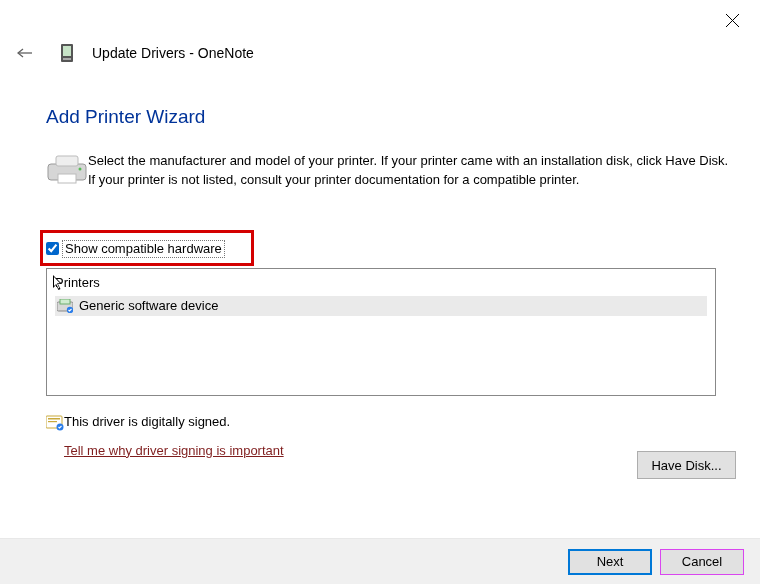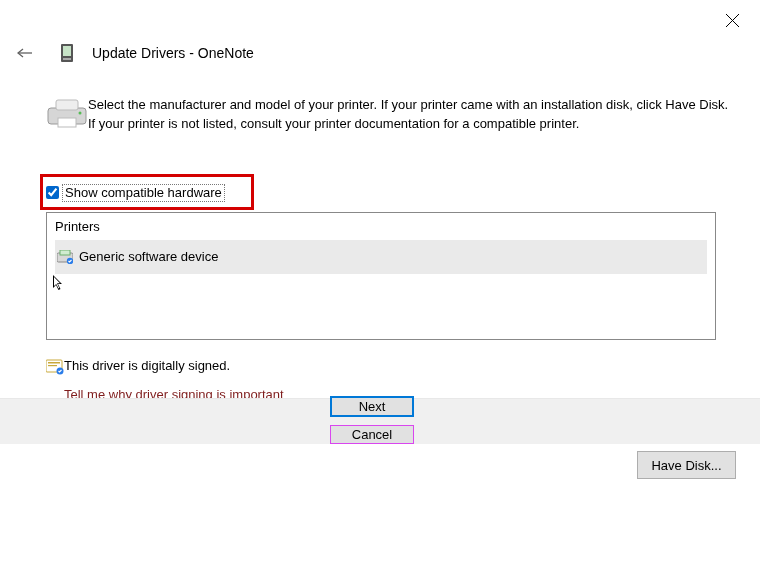--- a/index.html
+++ b/index.html
@@ -9,21 +9,21 @@
     font-size: 13px;
     color: #000;
     background: #fff;
     width: 760px;
     height: 584px;
     overflow: hidden;
   }
   .window {
     position: relative;
     width: 760px;
-    height: 444px;
+    height: 584px;
     background: #fff;
   }
   .close-x {
     position: absolute;
     top: 6px;
     right: 14px;
     width: 28px;
     height: 28px;
     display: flex;
     align-items: center;
@@ -127,21 +127,21 @@
     padding: 6px 8px;
     background: #fff;
   }
   .list-heading {
     margin-bottom: 6px;
   }
   .list-item {
     display: flex;
     align-items: center;
     gap: 6px;
-    padding: 8px 2px;
+    padding: 1px 2px;
     line-height: 18px;
     cursor: default;
   }
   .list-item .icon {
     width: 16px;
     height: 14px;
     flex: 0 0 auto;
   }
   .list-item.selected {
     background: #eaeaea;
@@ -185,21 +185,20 @@
     right: 0;
     height: 46px;
     background: #f0f0f0;
     border-top: 1px solid #e8e8e8;
     display: flex;
     align-items: center;
     justify-content: flex-end;
     gap: 8px;
     padding-right: 16px;
     box-sizing: border-box;
-    flex-direction: column;
   }
   .footer button {
     width: 84px;
     height: 26px;
     font: inherit;
     background: #e1e1e1;
     border: 1px solid #d946ef;
     cursor: pointer;
   }
   .footer button.primary {
@@ -230,20 +229,21 @@
     <svg class="title-icon" viewBox="0 0 14 20">
       <rect x="1" y="1" width="12" height="18" rx="1" fill="#555"></rect>
       <rect x="3" y="3" width="8" height="10" fill="#c7e3c7"></rect>
       <rect x="3" y="15" width="8" height="2" fill="#aaa"></rect>
     </svg>
     <span class="title-text">Update Drivers - OneNote</span>
   </div>
 
   <div class="content">
 
+    <div class="wizard-heading">Add Printer Wizard</div>
 
     <div class="intro-row">
       <svg class="printer-glyph" width="42" height="32" viewBox="0 0 42 32">
         <rect x="2" y="10" width="38" height="16" rx="3" fill="#d6d6d6" stroke="#999"></rect>
         <rect x="10" y="2" width="22" height="10" rx="2" fill="#eee" stroke="#bbb"></rect>
         <rect x="12" y="20" width="18" height="9" fill="#fff" stroke="#bbb"></rect>
         <circle cx="34" cy="15" r="1.5" fill="#5b5"></circle>
       </svg>
       <div class="intro-text">Select the manufacturer and model of your printer. If your printer came with an installation disk, click Have Disk. If your printer is not listed, consult your printer documentation for a compatible printer.</div>
     </div>

